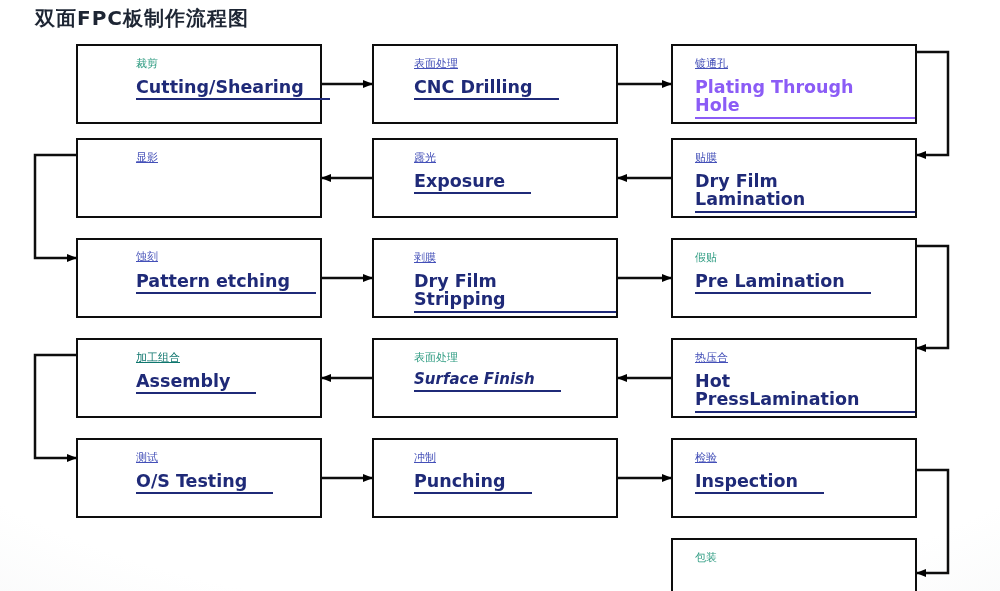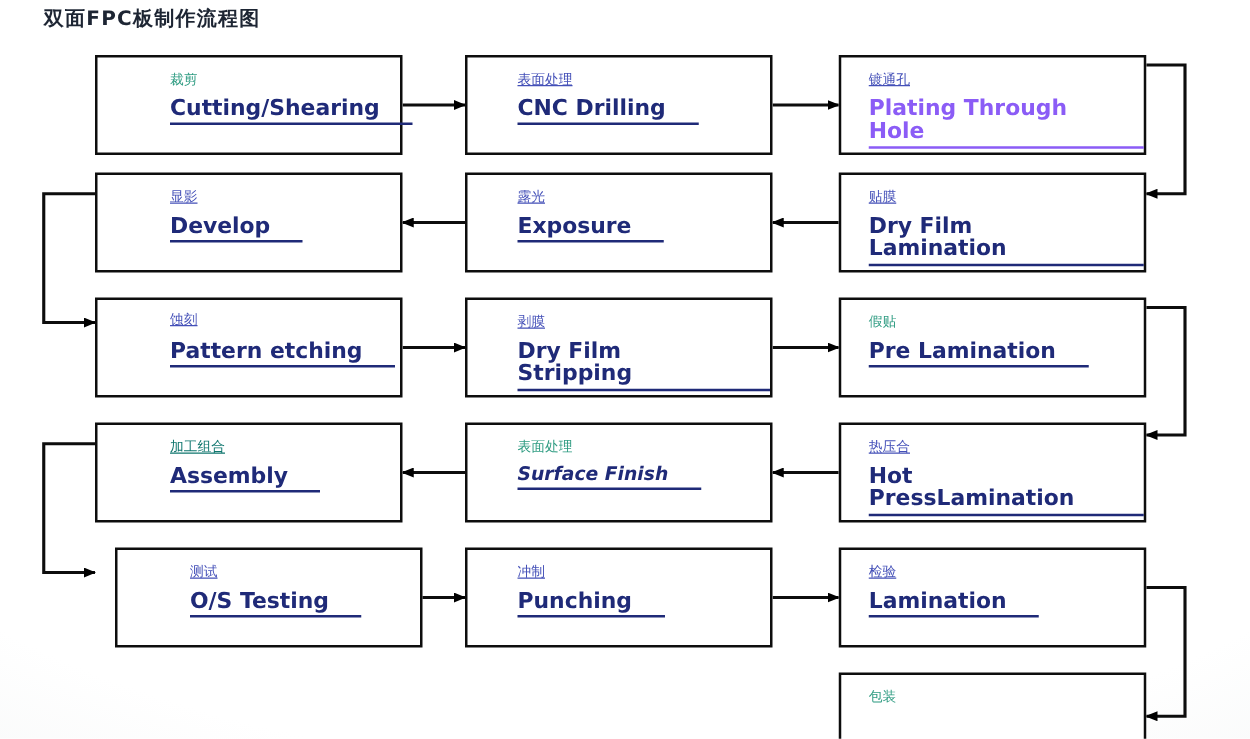--- a/index.html
+++ b/index.html
@@ -1,21 +1,21 @@
 <!DOCTYPE html>
 <html><head>
 <meta charset="utf-8">
 <style>
   html,body{margin:0;padding:0;}
   body{width:1000px;height:591px;overflow:hidden;
        font-family:"DejaVu Sans","Liberation Sans",sans-serif;}
   .canvas{position:relative;width:1000px;height:591px;
           background:radial-gradient(ellipse 130% 120% at 50% 38%, #ffffff 55%, #e9eced 100%);}
   .page-title{position:absolute;left:35px;top:5px;margin:0;
-              font-size:16px;font-weight:bold;letter-spacing:1px;}
+              font-size:20px;font-weight:bold;letter-spacing:1px;}
   #arrows{position:absolute;left:0;top:0;width:1000px;height:591px;}
   .node{position:absolute;width:246px;height:80px;box-sizing:border-box;
         background:#ffffff;border:2px solid #0d0d0d;
         display:flex;flex-direction:column;align-items:flex-start;
         padding-top:12px;gap:9px;}
   .node.col0{padding-left:58px;}
   .node.col1{padding-left:40px;}
   .node.col2{padding-left:22px;}
   .zh{font-size:11px;line-height:1;}
   .zh.blue{text-decoration:underline;}
@@ -60,21 +60,20 @@
       <div class="node col1" data-node-id="cnc-drilling" style="left: 372px; top: 44px; background: rgb(255, 255, 255);">
         <span class="zh blue" style="color: rgb(68, 80, 184);">表面处理</span>
         <span class="en" style="color: rgb(31, 42, 120);">CNC Drilling</span>
       </div>
       <div class="node col2" data-node-id="plating-through-hole" style="left: 671px; top: 44px; background: rgb(255, 255, 255);">
         <span class="zh blue" style="color: rgb(68, 80, 184);">镀通孔</span>
         <span class="en" style="color: #8b5cf6;">Plating Through Hole</span>
       </div>
       <div class="node col0" data-node-id="develop" style="left: 76px; top: 138px; background: rgb(255, 255, 255);">
         <span class="zh blue" style="color: rgb(68, 80, 184);">显影</span>
-        <span class="en" style="color: rgb(31, 42, 120);">Develop</span>
       </div>
       <div class="node col1" data-node-id="exposure" style="left: 372px; top: 138px; background: rgb(255, 255, 255);">
         <span class="zh blue" style="color: rgb(68, 80, 184);">露光</span>
         <span class="en" style="color: rgb(31, 42, 120);">Exposure</span>
       </div>
       <div class="node col2" data-node-id="dry-film-lamination" style="left: 671px; top: 138px; background: rgb(255, 255, 255);">
         <span class="zh blue" style="color: rgb(68, 80, 184);">贴膜</span>
         <span class="en" style="color: rgb(31, 42, 120);">Dry Film Lamination</span>
       </div>
       <div class="node col0" data-node-id="pattern-etching" style="left: 76px; top: 238px; background: rgb(255, 255, 255);">
@@ -94,29 +93,29 @@
         <span class="en" style="color: rgb(31, 42, 120);">Assembly</span>
       </div>
       <div class="node col1" data-node-id="surface-finish" style="left: 372px; top: 338px; background: rgb(255, 255, 255);">
         <span class="zh green" style="color: rgb(47, 156, 130);">表面处理</span>
         <span class="en" style="color: rgb(31, 42, 120);">Surface  Finish</span>
       </div>
       <div class="node col2" data-node-id="hot-press-lamination" style="left: 671px; top: 338px; background: rgb(255, 255, 255);">
         <span class="zh blue" style="color: rgb(68, 80, 184);">热压合</span>
         <span class="en" style="color: rgb(31, 42, 120);">Hot PressLamination</span>
       </div>
-      <div class="node col0" data-node-id="os-testing" style="left: 92px; top: 438px; background: rgb(255, 255, 255); text-align: right;">
+      <div class="node col0" data-node-id="os-testing" style="left: 76px; top: 438px; background: rgb(255, 255, 255); text-align: right;">
         <span class="zh blue" style="color: rgb(68, 80, 184);">测试</span>
         <span class="en" style="color: rgb(31, 42, 120);">O/S Testing</span>
       </div>
       <div class="node col1" data-node-id="punching" style="left: 372px; top: 438px; background: rgb(255, 255, 255);">
         <span class="zh blue" style="color: rgb(68, 80, 184);">冲制</span>
         <span class="en" style="color: rgb(31, 42, 120);">Punching</span>
       </div>
       <div class="node col2" data-node-id="inspection" style="left: 671px; top: 438px; background: rgb(255, 255, 255);">
         <span class="zh blue" style="color: rgb(68, 80, 184);">检验</span>
-        <span class="en" style="color: rgb(31, 42, 120);">Lamination</span>
+        <span class="en" style="color: rgb(31, 42, 120);">Inspection</span>
       </div>
       <div class="node col2" data-node-id="packing" style="left: 671px; top: 538px; background: rgb(255, 255, 255);">
         <span class="zh green" style="color: rgb(47, 156, 130);">包装</span>
       </div>
     </div>
 </div>
 
 </body></html>

